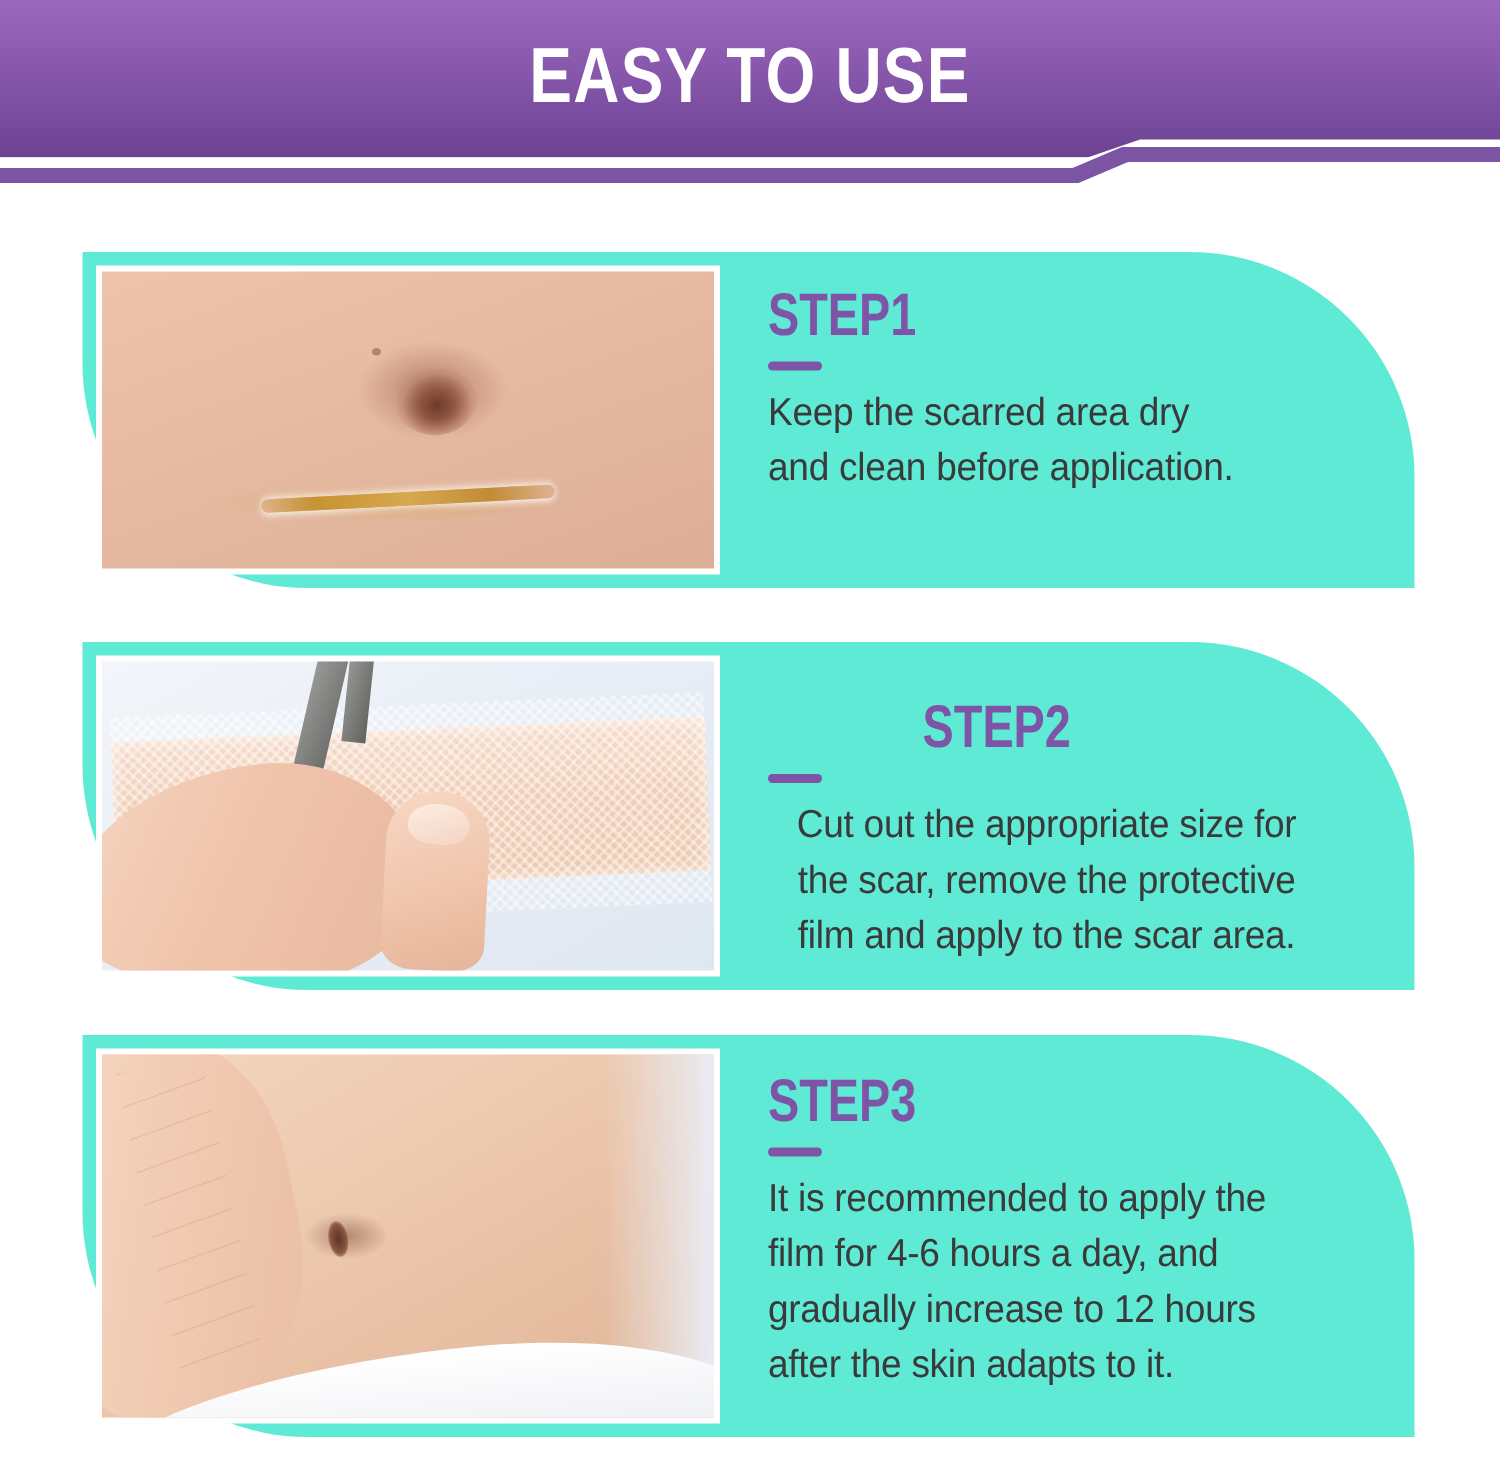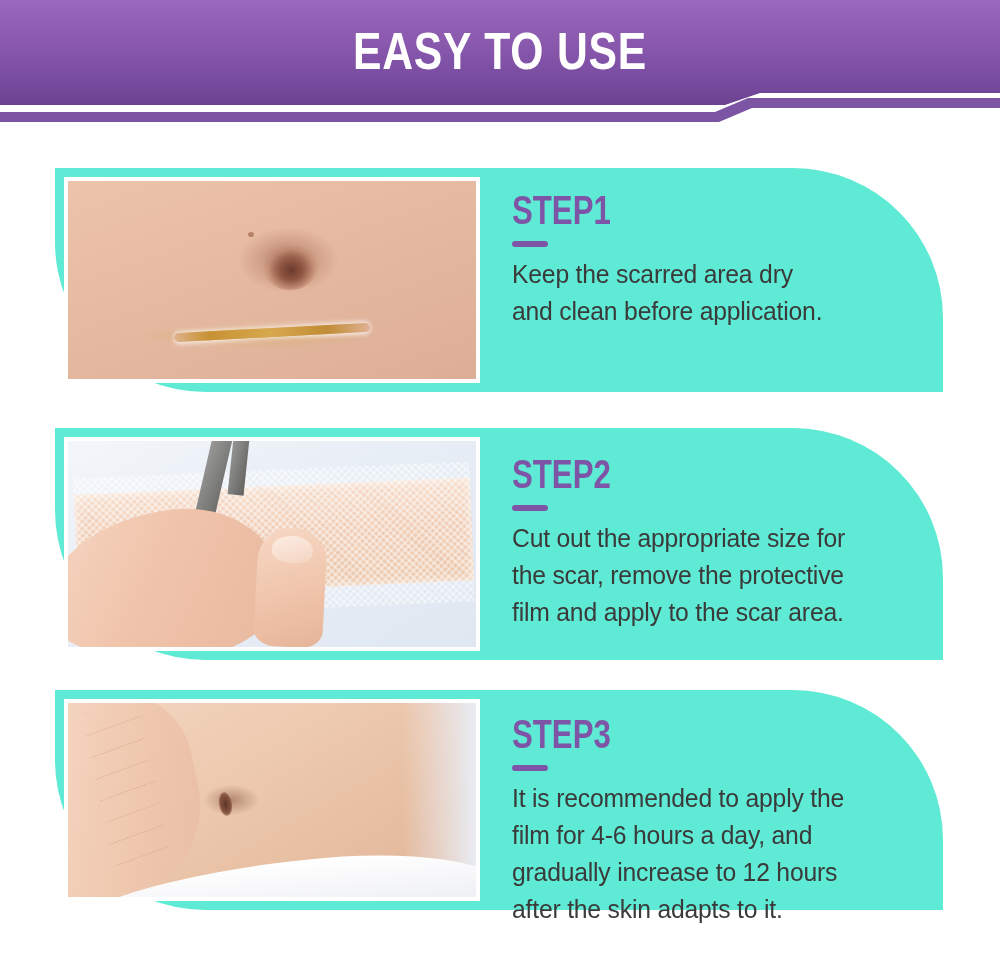--- a/index.html
+++ b/index.html
@@ -44,21 +44,21 @@
   .card {
     position:absolute;
     left:55px;
     width:888px;
     background:#5eead4;
     border-top-right-radius:150px 150px;
     border-bottom-left-radius:150px 150px;
   }
   .card-1 { top:168px; height:224px; }
   .card-2 { top:428px; height:232px; }
-  .card-3 { top:690px; height:220px; }
+  .card-3 { top:690px; height:268px; }
 
   .photo-frame {
     position:absolute;
     left:9px;
     top:9px;
     bottom:9px;
     width:416px;
     background:#ffffff;
     padding:4px;
   }
@@ -162,21 +162,21 @@
     border-radius:60% 40% 0 0 / 85% 70% 0 0;
     transform:rotate(-5deg);
   }
   .ph3 .bg-right {
     position:absolute; right:0; top:0; width:18%; height:100%;
     background:linear-gradient(to left,#e9ecf4 0%,rgba(233,236,244,0) 100%);
   }
 
   
   .text-block { position:absolute; left:457px; top:22px; right:40px; }
-  .card-2 .text-block { top:26px; }
+  .card-2 .text-block { top:37px;text-align:center; }
   .card-3 .text-block { top:24px; }
 
   .step-title {
     color:#7e55a6;
     font-size:40px;
     font-weight:bold;
     line-height:40px;
     letter-spacing:0px;
     transform:scaleX(0.78);
     transform-origin:left top;

